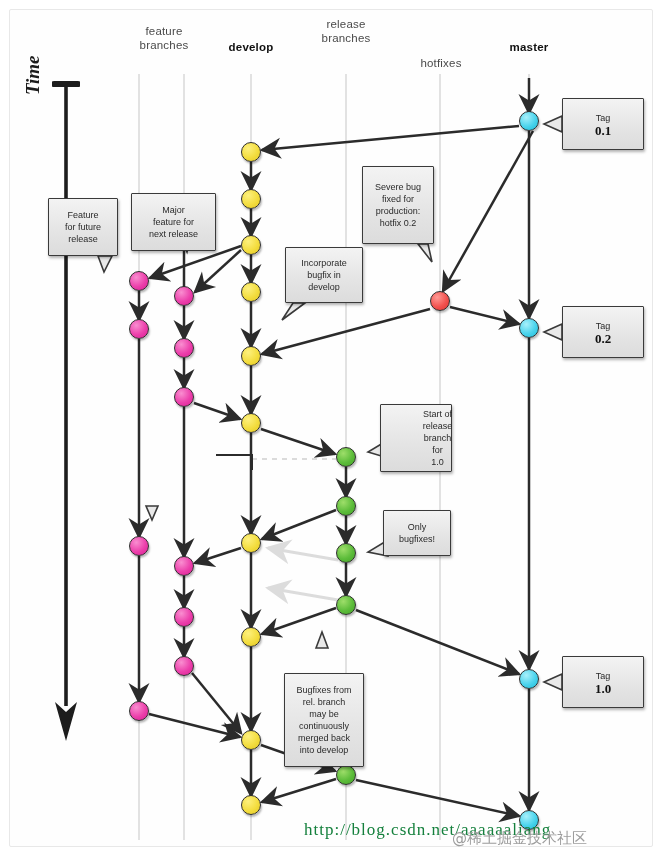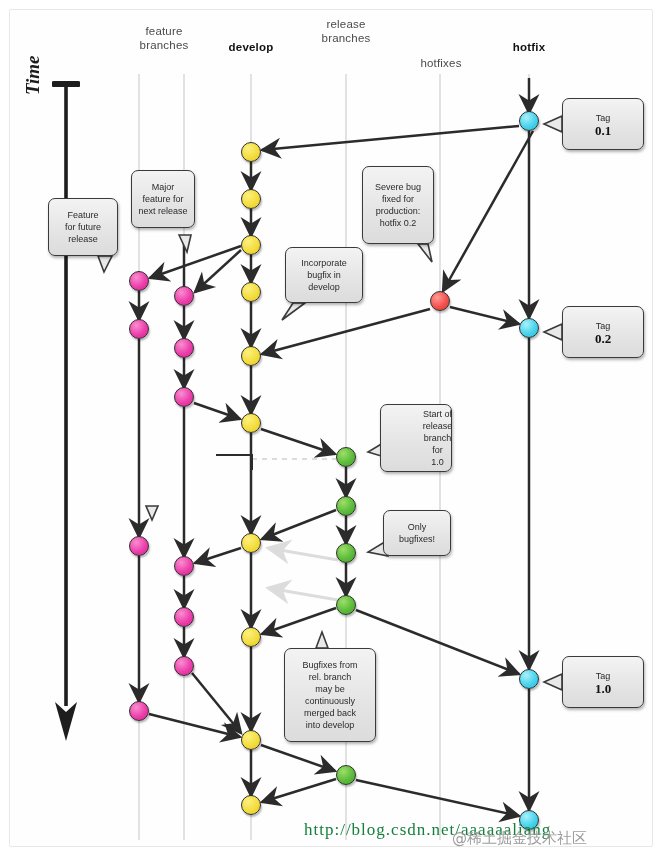--- a/index.html
+++ b/index.html
@@ -33,21 +33,21 @@
   }
   .node.yellow{background:radial-gradient(circle at 35% 30%, #fdf07e 0%, #f3dd3f 55%, #e2c722 100%);}
   .node.pink{background:radial-gradient(circle at 35% 30%, #f98ed0 0%, #ec3fab 55%, #d81f92 100%);}
   .node.green{background:radial-gradient(circle at 35% 30%, #9ede6a 0%, #5cbc3a 55%, #44a328 100%);}
   .node.cyan{background:radial-gradient(circle at 35% 30%, #a8f0fb 0%, #49d3ec 55%, #1fbcd8 100%);}
   .node.red{background:radial-gradient(circle at 35% 30%, #ff9b96 0%, #f2524f 55%, #dd3331 100%);}
 
   .callout{
     position:absolute;box-sizing:border-box;
     background:linear-gradient(180deg,#f3f3f3 0%,#e4e4e4 60%,#dcdcdc 100%);
-    border:1.6px solid #3a3a3a;border-radius:7px;
+    border:1.6px solid #3a3a3a;border-radius:1px;
     box-shadow:1px 2px 3px rgba(0,0,0,.30);
     color:#2a2a2a;font-size:9px;line-height:12px;text-align:center;
     display:flex;align-items:center;justify-content:center;
     padding:4px 5px;white-space:pre-line;
   }
   .callout.tag{font-size:9px;}
   .callout.tag .tagnum{font-size:13px;font-weight:bold;display:block;margin-top:1px;color:#111;font-family:Liberation Serif, serif;}
 
   #time-axis{position:absolute;left:52px;top:78px;width:28px;height:665px;}
   #time-label{
@@ -79,21 +79,21 @@
   <div class="lane-line" style="left:345.2px;top:74px;height:766px;"></div>
   <div class="lane-line" style="left:439.2px;top:74px;height:766px;"></div>
   <div class="lane-line" style="left:528.2px;top:74px;height:766px;"></div>
 
   <div class="lane-label" style="left:119px;top:24px;width:90px;">feature
 branches</div>
   <div class="lane-label bold" style="left:206px;top:40px;width:90px;">develop</div>
   <div class="lane-label" style="left:301px;top:17px;width:90px;">release
 branches</div>
   <div class="lane-label" style="left:396px;top:56px;width:90px;">hotfixes</div>
-  <div class="lane-label bold" style="left:484px;top:40px;width:90px;">hotfix</div>
+  <div class="lane-label bold" style="left:484px;top:40px;width:90px;">master</div>
 
   <div id="time-axis">
     <svg width="28" height="665" viewBox="0 0 28 665">
       <path d="M2,6 L26,6" stroke="#1d1d1d" stroke-width="6" stroke-linecap="round"></path>
       <path d="M14,7 L14,628" stroke="#1d1d1d" stroke-width="3.6"></path>
       <path d="M14,663 L3,624 L14,634 L25,624 Z" fill="#1d1d1d"></path>
     </svg>
   </div>
   <div id="time-label">Time</div>
 
@@ -234,21 +234,21 @@
   <div class="node pink" style="left:174px;top:338px;"></div>
   <div class="node pink" style="left:174px;top:387px;"></div>
   <div class="node pink" style="left:174px;top:556px;"></div>
   <div class="node pink" style="left:174px;top:607px;"></div>
   <div class="node pink" style="left:174px;top:656px;"></div>
 
   <div class="callout" style="left:48px;top:198px;width:70px;height:58px;">Feature
 for future
 release</div>
 
-  <div class="callout" style="left:131px;top:170px;width:64px;height:58px;">Major
+  <div class="callout" style="left:131px;top:193px;width:85px;height:58px;">Major
 feature for
 next release</div>
 
   <div class="callout" style="left:285px;top:247px;width:78px;height:56px;">Incorporate
 bugfix in
 develop</div>
 
   <div class="callout" style="left:362px;top:166px;width:72px;height:78px;">Severe bug
 fixed for
 production:
@@ -256,21 +256,21 @@
 
 
   <div class="callout" style="left:380px;top:404px;width:72px;height:68px;padding-left:48px;">Start of
 release
 branch for
 1.0</div>
 
   <div class="callout" style="left:383px;top:510px;width:68px;height:46px;">Only
 bugfixes!</div>
 
-  <div class="callout" style="left:284px;top:648px;width:92px;height:94px;">Bugfixes from
+  <div class="callout" style="left:284px;top:673px;width:80px;height:94px;">Bugfixes from
 rel. branch
 may be
 continuously
 merged back
 into develop</div>
 
   <div class="callout tag" style="left:562px;top:98px;width:82px;height:52px;">
     <div>
       <span>Tag</span>
       <span class="tagnum">0.1</span>

